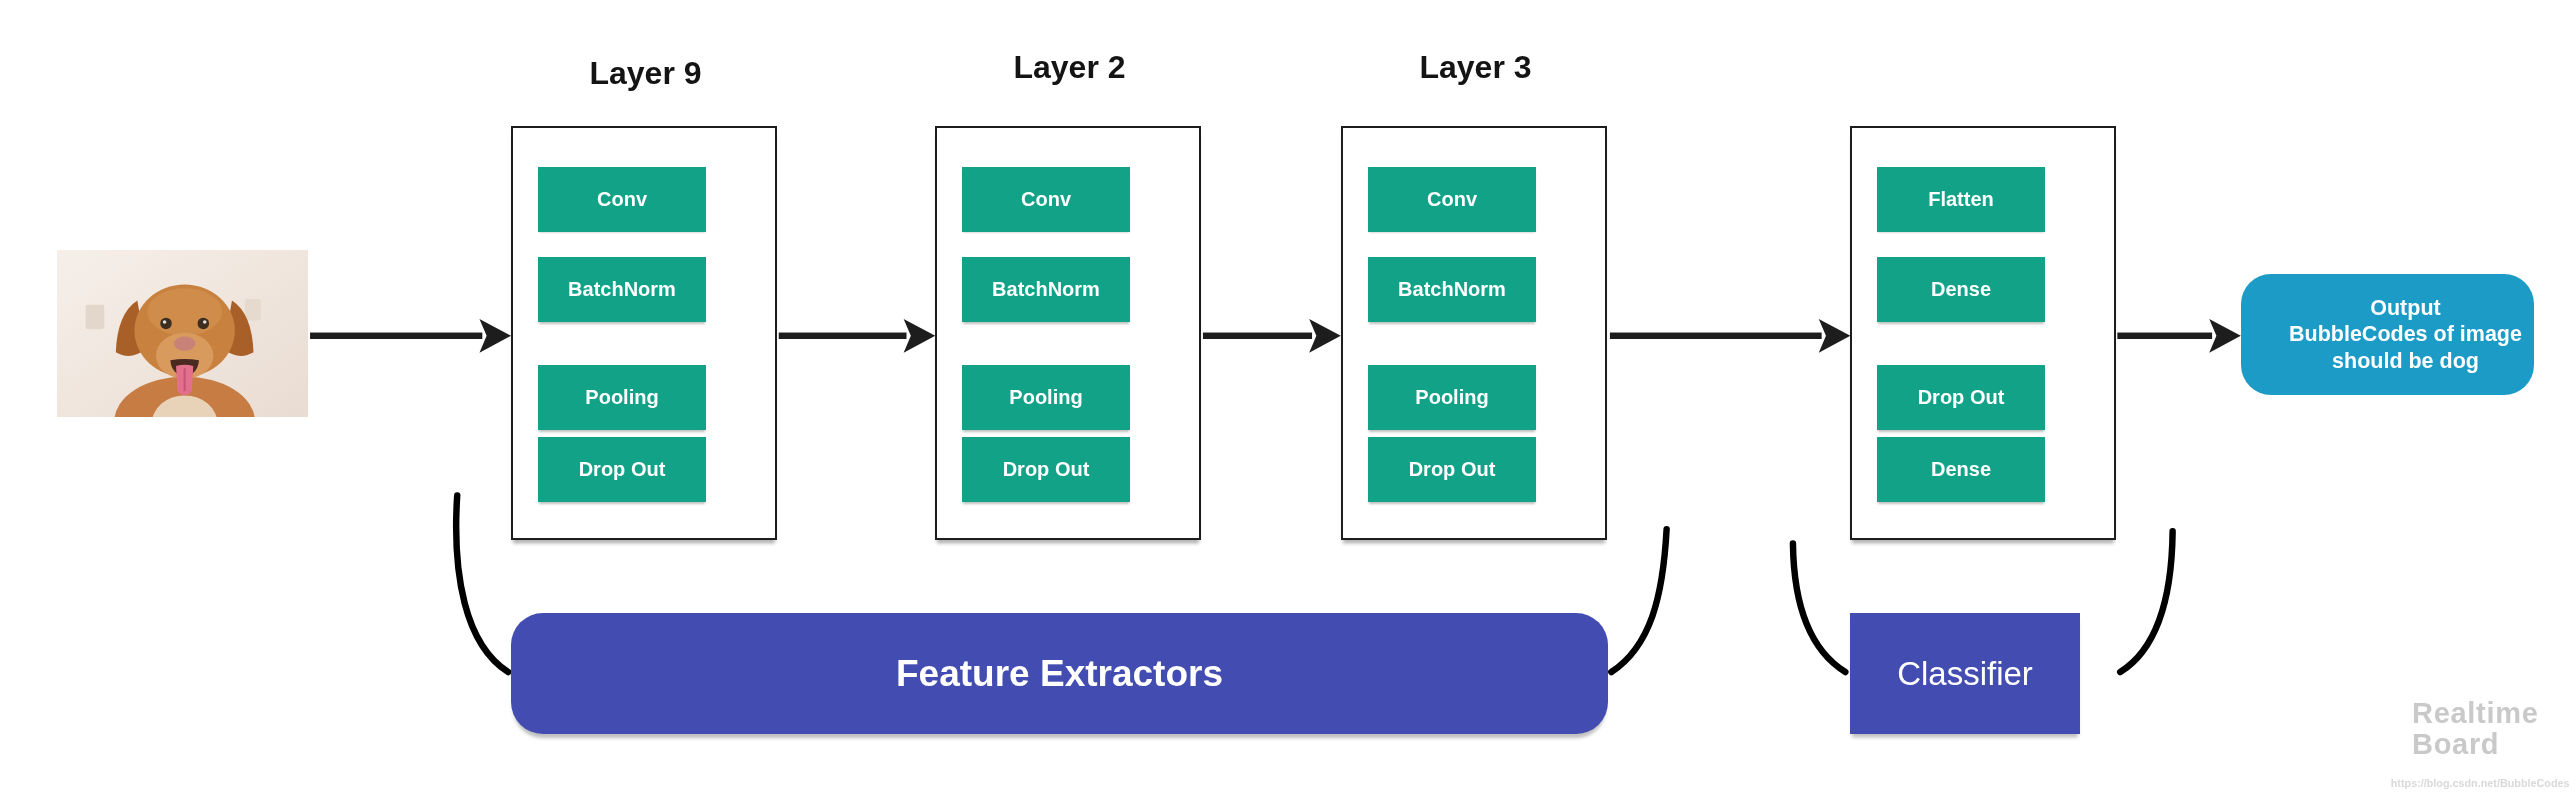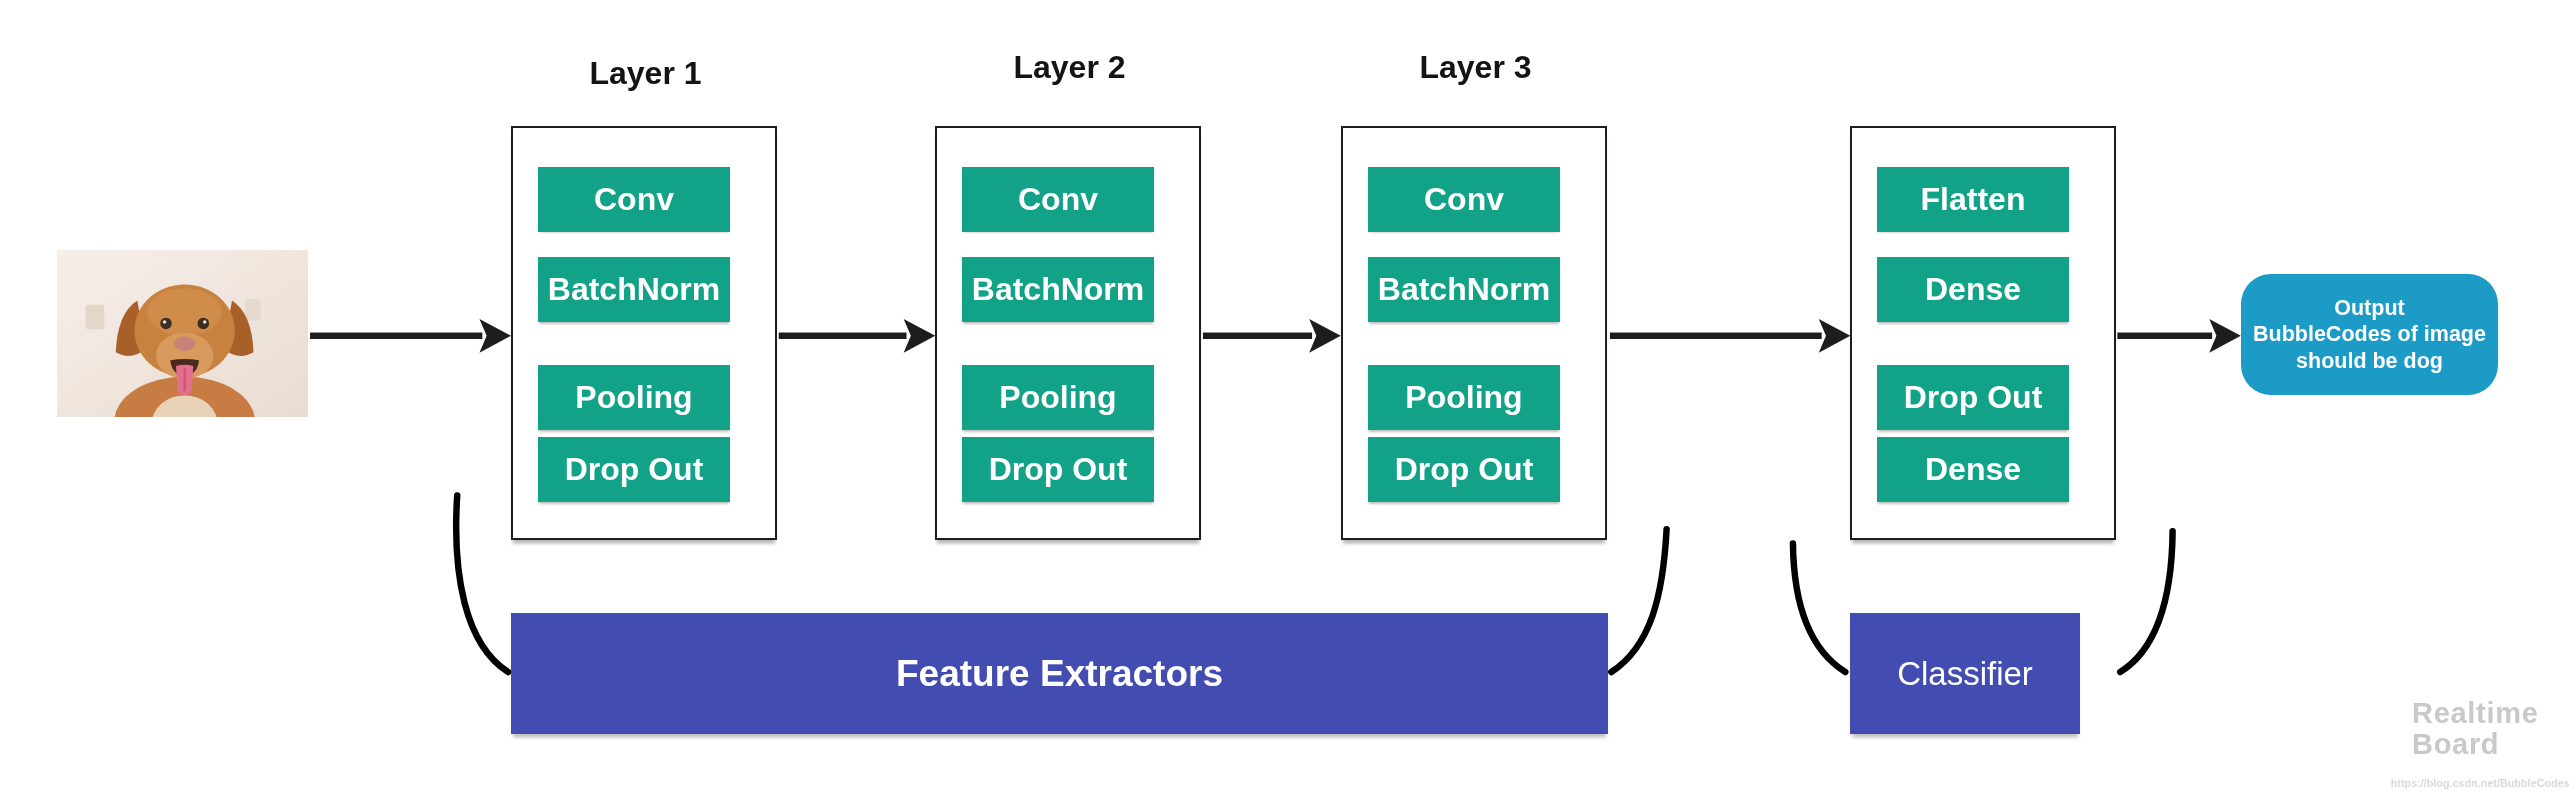--- a/index.html
+++ b/index.html
@@ -13,39 +13,39 @@
   .col-title{
     position:absolute;width:273px;text-align:center;
     font-size:32px;font-weight:bold;color:#141414;line-height:42px;
   }
   
   .layer-box{
     position:absolute;top:126px;width:262px;height:410px;background:#ffffff;
     border:2.9px solid #1d1d1d;box-shadow:0 5.7px 3.6px -2.2px rgba(0,0,0,0.30);
   }
   .pill{
-    position:absolute;left:25px;width:192px;height:65px;background:#12a288;
-    color:#ffffff;font-size:32px;font-weight:bold;
+    position:absolute;left:25px;width:168px;height:65px;background:#12a288;
+    color:#ffffff;font-size:20px;font-weight:bold;
     display:flex;align-items:center;justify-content:center;
     box-shadow:0 2.9px 2.2px -1.4px rgba(0,0,0,0.25);
   }
   .pill.p0{top:39px}.pill.p1{top:129px}.pill.p2{top:237px}.pill.p3{top:309px}
   
   .group-bar{
     position:absolute;top:613px;height:121px;background:#434cb1;color:#ffffff;
     display:flex;align-items:center;justify-content:center;
     box-shadow:0 5.7px 3.6px -2.2px rgba(0,0,0,0.25);
   }
-  .bar-fe{left:511px;width:1097px;font-size:37px;font-weight:bold;}
+  .bar-fe{left:511px;width:1097px;font-size:37px;font-weight:bold;border-radius:32px;}
   .bar-cl{left:1850px;width:230px;font-size:33px;font-weight:normal;}
   
   .output-bubble{
     position:absolute;left:2241px;top:274px;width:257px;height:121px;border-radius:30px;
     background:#1b9bc6;color:#ffffff;font-size:21.5px;font-weight:bold;line-height:26.6px;
-    display:flex;flex-direction:column;align-items:center;justify-content:center;text-align:center;
+    display:flex;flex-direction:column;align-items:center;justify-content:center;text-align:center;padding-left:36px;
   }
   
   .overlay{position:absolute;left:0;top:0;width:2576px;height:800px;pointer-events:none;}
   
   .watermark{
     position:absolute;left:2412px;top:698px;color:#c9c9c9;
     font-size:29px;font-weight:bold;line-height:31px;letter-spacing:0.7px;
   }
   .wm-url{
     position:absolute;right:6.5px;top:777px;color:#d9d9d9;font-size:10.8px;font-weight:bold;
@@ -78,21 +78,21 @@
       <circle cx="204" cy="102" r="8" fill="#3c2e20"></circle>
         <circle cx="206" cy="100" r="2.5" fill="#ffffff" opacity="0.85"></circle>
       <ellipse cx="178" cy="147" rx="40" ry="32" fill="#d99a5d"></ellipse>
       <ellipse cx="178" cy="130" rx="15" ry="10" fill="#c98277"></ellipse>
       <path d="M158 153 Q178 150 198 153 Q196 173 178 175 Q160 173 158 153 Z" fill="#4a2a20"></path>
       <path d="M166 161 Q178 158 190 161 L188 197 Q178 207 168 197 Z" fill="#e2708c"></path>
       <line x1="178" y1="164" x2="178" y2="196" stroke="#c85575" stroke-width="3"></line>
     </svg>
   </div>
 
-  <div class="col-title" style="left:509px;top:52px">Layer 1</div>
+  <div class="col-title" style="left:509px;top:52px">Layer 9</div>
   <div class="col-title" style="left:933px;top:46px">Layer 2</div>
   <div class="col-title" style="left:1339px;top:46px">Layer 3</div>
 
   <div class="layer-box" style="left:511px">
     <div class="pill p0">Conv</div>
     <div class="pill p1">BatchNorm</div>
     <div class="pill p2">Pooling</div>
     <div class="pill p3">Drop Out</div>
   </div>
 

